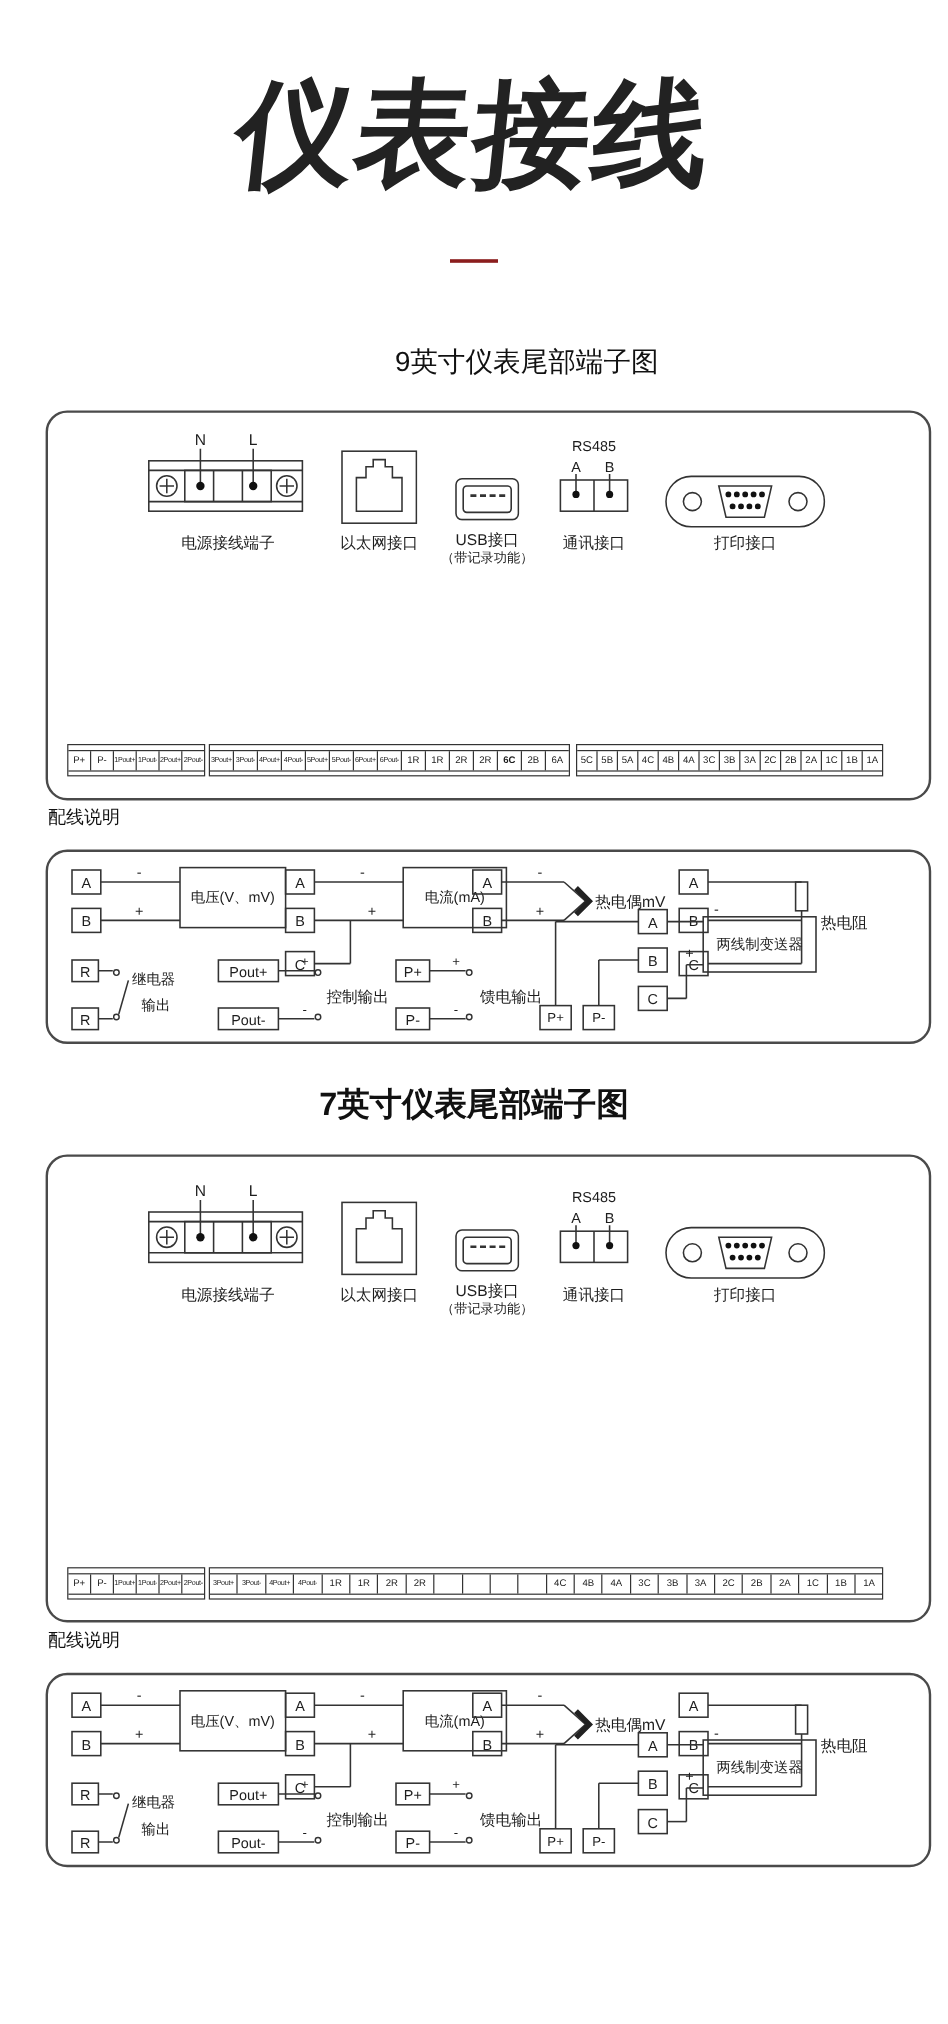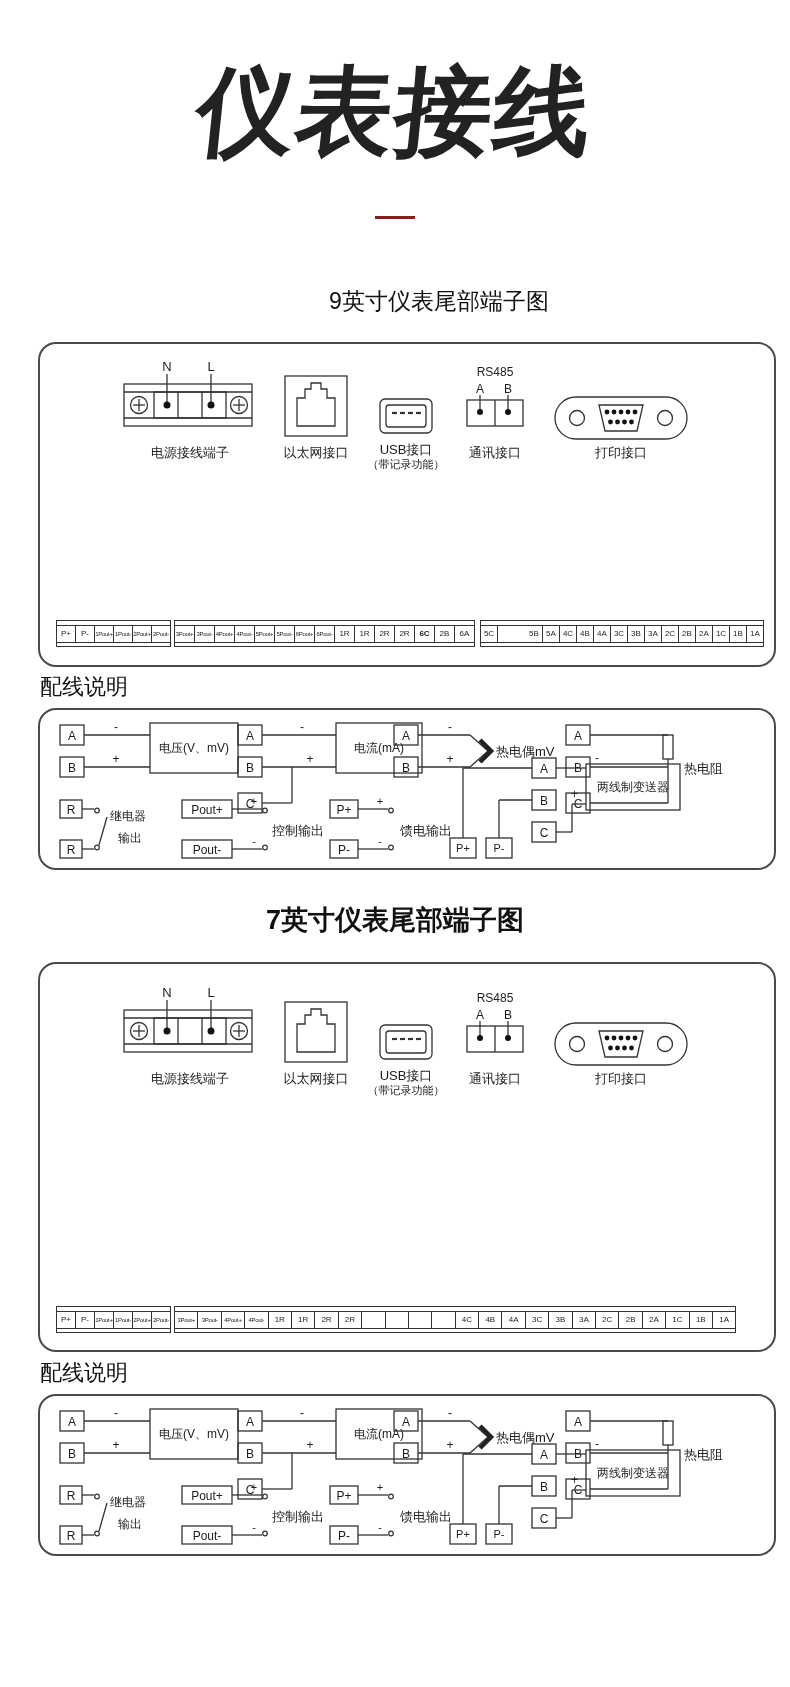--- a/index.html
+++ b/index.html
@@ -6,21 +6,21 @@
   .page{position:relative;width:790px;height:1687px;background:#fff;overflow:hidden;
         font-family:"Liberation Sans",sans-serif;color:#1d1d1d;}
   .title{position:absolute;top:48px;left:0;width:100%;text-align:center;margin:0;
          font-size:97px;font-weight:900;letter-spacing:2px;color:#222;
          transform:skewX(-6deg);}
   .divider{position:absolute;top:216px;left:50%;transform:translateX(-50%);
            width:40px;height:3px;background:#8b1d1d;}
   .sec-h{position:absolute;left:0;width:100%;text-align:center;margin:0;color:#111;}
   .sec-h-9{top:286px;font-size:23px;font-weight:500;margin-left:44px;}
   .sec-h-7{top:902px;font-size:27px;font-weight:700;}
-  .wir-h{position:absolute;left:40px;font-size:22px;font-weight:500;color:#111;}
+  .wir-h{position:absolute;left:40px;font-size:15px;font-weight:500;color:#111;}
   .panel{position:absolute;left:38px;width:734px;border:2px solid #4a4a4a;
          border-radius:18px;background:#fff;}
   .cluster{position:absolute;left:0;top:0;right:0;height:130px;}
   .csvg{position:absolute;}
   .clabel{position:absolute;text-align:center;font-size:13px;color:#1d1d1d;white-space:nowrap;}
   .clabel.sub{font-size:11px;}
   svg .ln{stroke:#333;fill:none;stroke-width:1.3px;}
   svg .thk{stroke:#222;fill:none;stroke-width:4.5px;}
   svg .dot{fill:#111;stroke:none;}
   svg .oc{stroke:#333;fill:#fff;stroke-width:1.2px;}
@@ -149,21 +149,21 @@
           <div class="tcell" style="width: 19px; font-weight: bold;">6C</div>
           <div class="tcell" style="width: 19px;">2B</div>
           <div class="tcell" style="width: 19px;">6A</div>
         </div>
         <div class="bbar"></div>
     </div>
     <div class="tgroup" style="left:440px;top:276px;">
       <div class="tbar"></div>
         <div class="tcells">
           <div class="tcell" style="width: 16px;">5C</div>
-          <div class="tcell" style="width: 16px; padding-left: 28px;">5B</div>
+          <div class="tcell" style="width: 16px;">5B</div>
           <div class="tcell" style="width: 16px;">5A</div>
           <div class="tcell" style="width: 16px;">4C</div>
           <div class="tcell" style="width: 16px;">4B</div>
           <div class="tcell" style="width: 16px;">4A</div>
           <div class="tcell" style="width: 16px;">3C</div>
           <div class="tcell" style="width: 16px;">3B</div>
           <div class="tcell" style="width: 16px;">3A</div>
           <div class="tcell" style="width: 16px;">2C</div>
           <div class="tcell" style="width: 16px;">2B</div>
           <div class="tcell" style="width: 16px;">2A</div>

